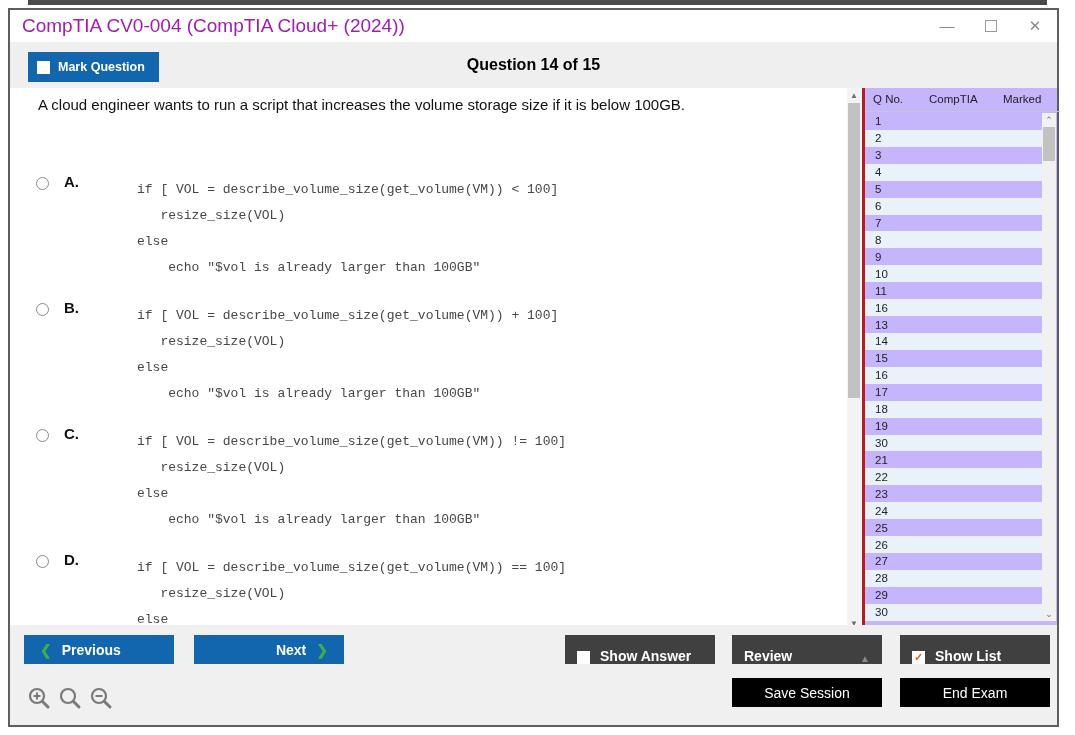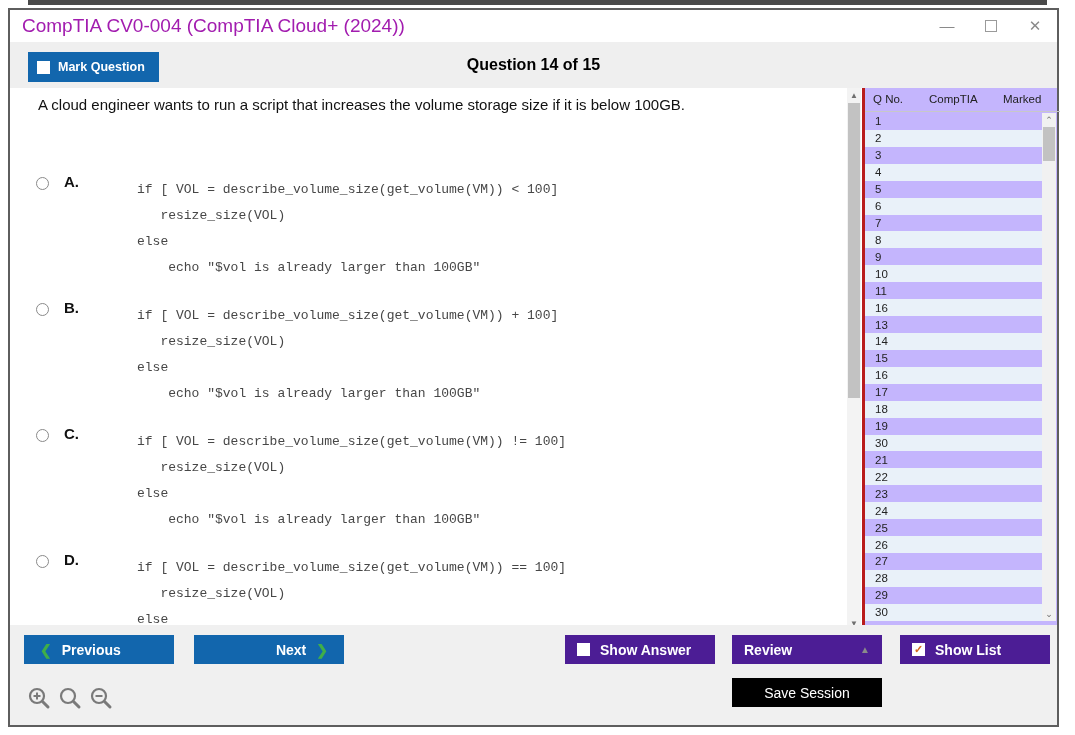--- a/index.html
+++ b/index.html
@@ -55,21 +55,21 @@
   .qrow .c-a { width:70px; } .qrow .c-m { width:50px; }
   .sb-scroll { position:absolute; right:1px; top:25px; width:14px; height:508px; background:#f1f1f1; }
   .sb-scroll .arrow { position:absolute; left:0; width:14px; height:14px; display:flex; align-items:center; justify-content:center; font-size:9px; color:#6f6f6f; }
   .sb-scroll .arrow.up { top:0; } .sb-scroll .arrow.down { bottom:0; }
   .sb-scroll .thumb { position:absolute; left:1px; top:14px; width:12px; height:34px; background:#c2c2c2; }
 
   
   .footer { position:absolute; left:0; top:615px; width:1047px; height:100px; background:#f0f0f0; }
   .btn { position:absolute; height:29px; width:150px; display:flex; align-items:center; color:#fff; font-size:14px; cursor:pointer; }
   .btn-blue { background:#1266ad; font-weight:bold; }
-  .btn-orange { background:#4c1d95; font-weight:600; }
+  .btn-orange { background:#404040; font-weight:600;align-items:flex-end; }
   .btn-navy { background:#000000; justify-content:center; }
   .chev { color:#3fae49; font-size:14px; font-weight:bold; }
   .prev-btn { left:14px; top:10px; gap:10px; padding-left:16px; }
   .next-btn { left:184px; top:10px; justify-content:flex-end; gap:10px; padding-right:16px; }
   .showans-btn { left:555px; top:10px; gap:10px; padding-left:12px; }
   .review-btn { left:722px; top:10px; padding-left:12px; }
   .review-btn .dd-arrow { position:absolute; right:12px; color:#8a8a8a; font-size:10px; }
   .showlist-btn { left:890px; top:10px; gap:10px; padding-left:12px; }
   .save-btn { left:722px; top:53px; }
   .end-btn { left:890px; top:53px; }
@@ -339,20 +339,23 @@
       <div class="btn btn-orange review-btn">
         <span>Review</span>
         <span class="dd-arrow">▲</span>
       </div>
       <div class="btn btn-orange showlist-btn">
         <span class="checkbox">✓</span>
         <span>Show List</span>
       </div>
       <div class="btn btn-navy save-btn">
         <span>Save Session</span>
+      </div>
+      <div class="btn btn-navy end-btn">
+        <span>End Exam</span>
       </div>
       <div class="zoom-icons">
         <svg width="26" height="26" viewBox="0 0 26 26">
             <circle cx="11" cy="11" r="7" fill="none" stroke="#7a7a7a" stroke-width="2.2"></circle>
             <line x1="16.5" y1="16.5" x2="22" y2="22" stroke="#7a7a7a" stroke-width="3" stroke-linecap="round"></line>
             <line x1="7.5" y1="11" x2="14.5" y2="11" stroke="#7a7a7a" stroke-width="2"></line>
             <line x1="11" y1="7.5" x2="11" y2="14.5" stroke="#7a7a7a" stroke-width="2"></line>
           </svg>
         <svg width="26" height="26" viewBox="0 0 26 26">
             <circle cx="11" cy="11" r="7" fill="none" stroke="#7a7a7a" stroke-width="2.2"></circle>

